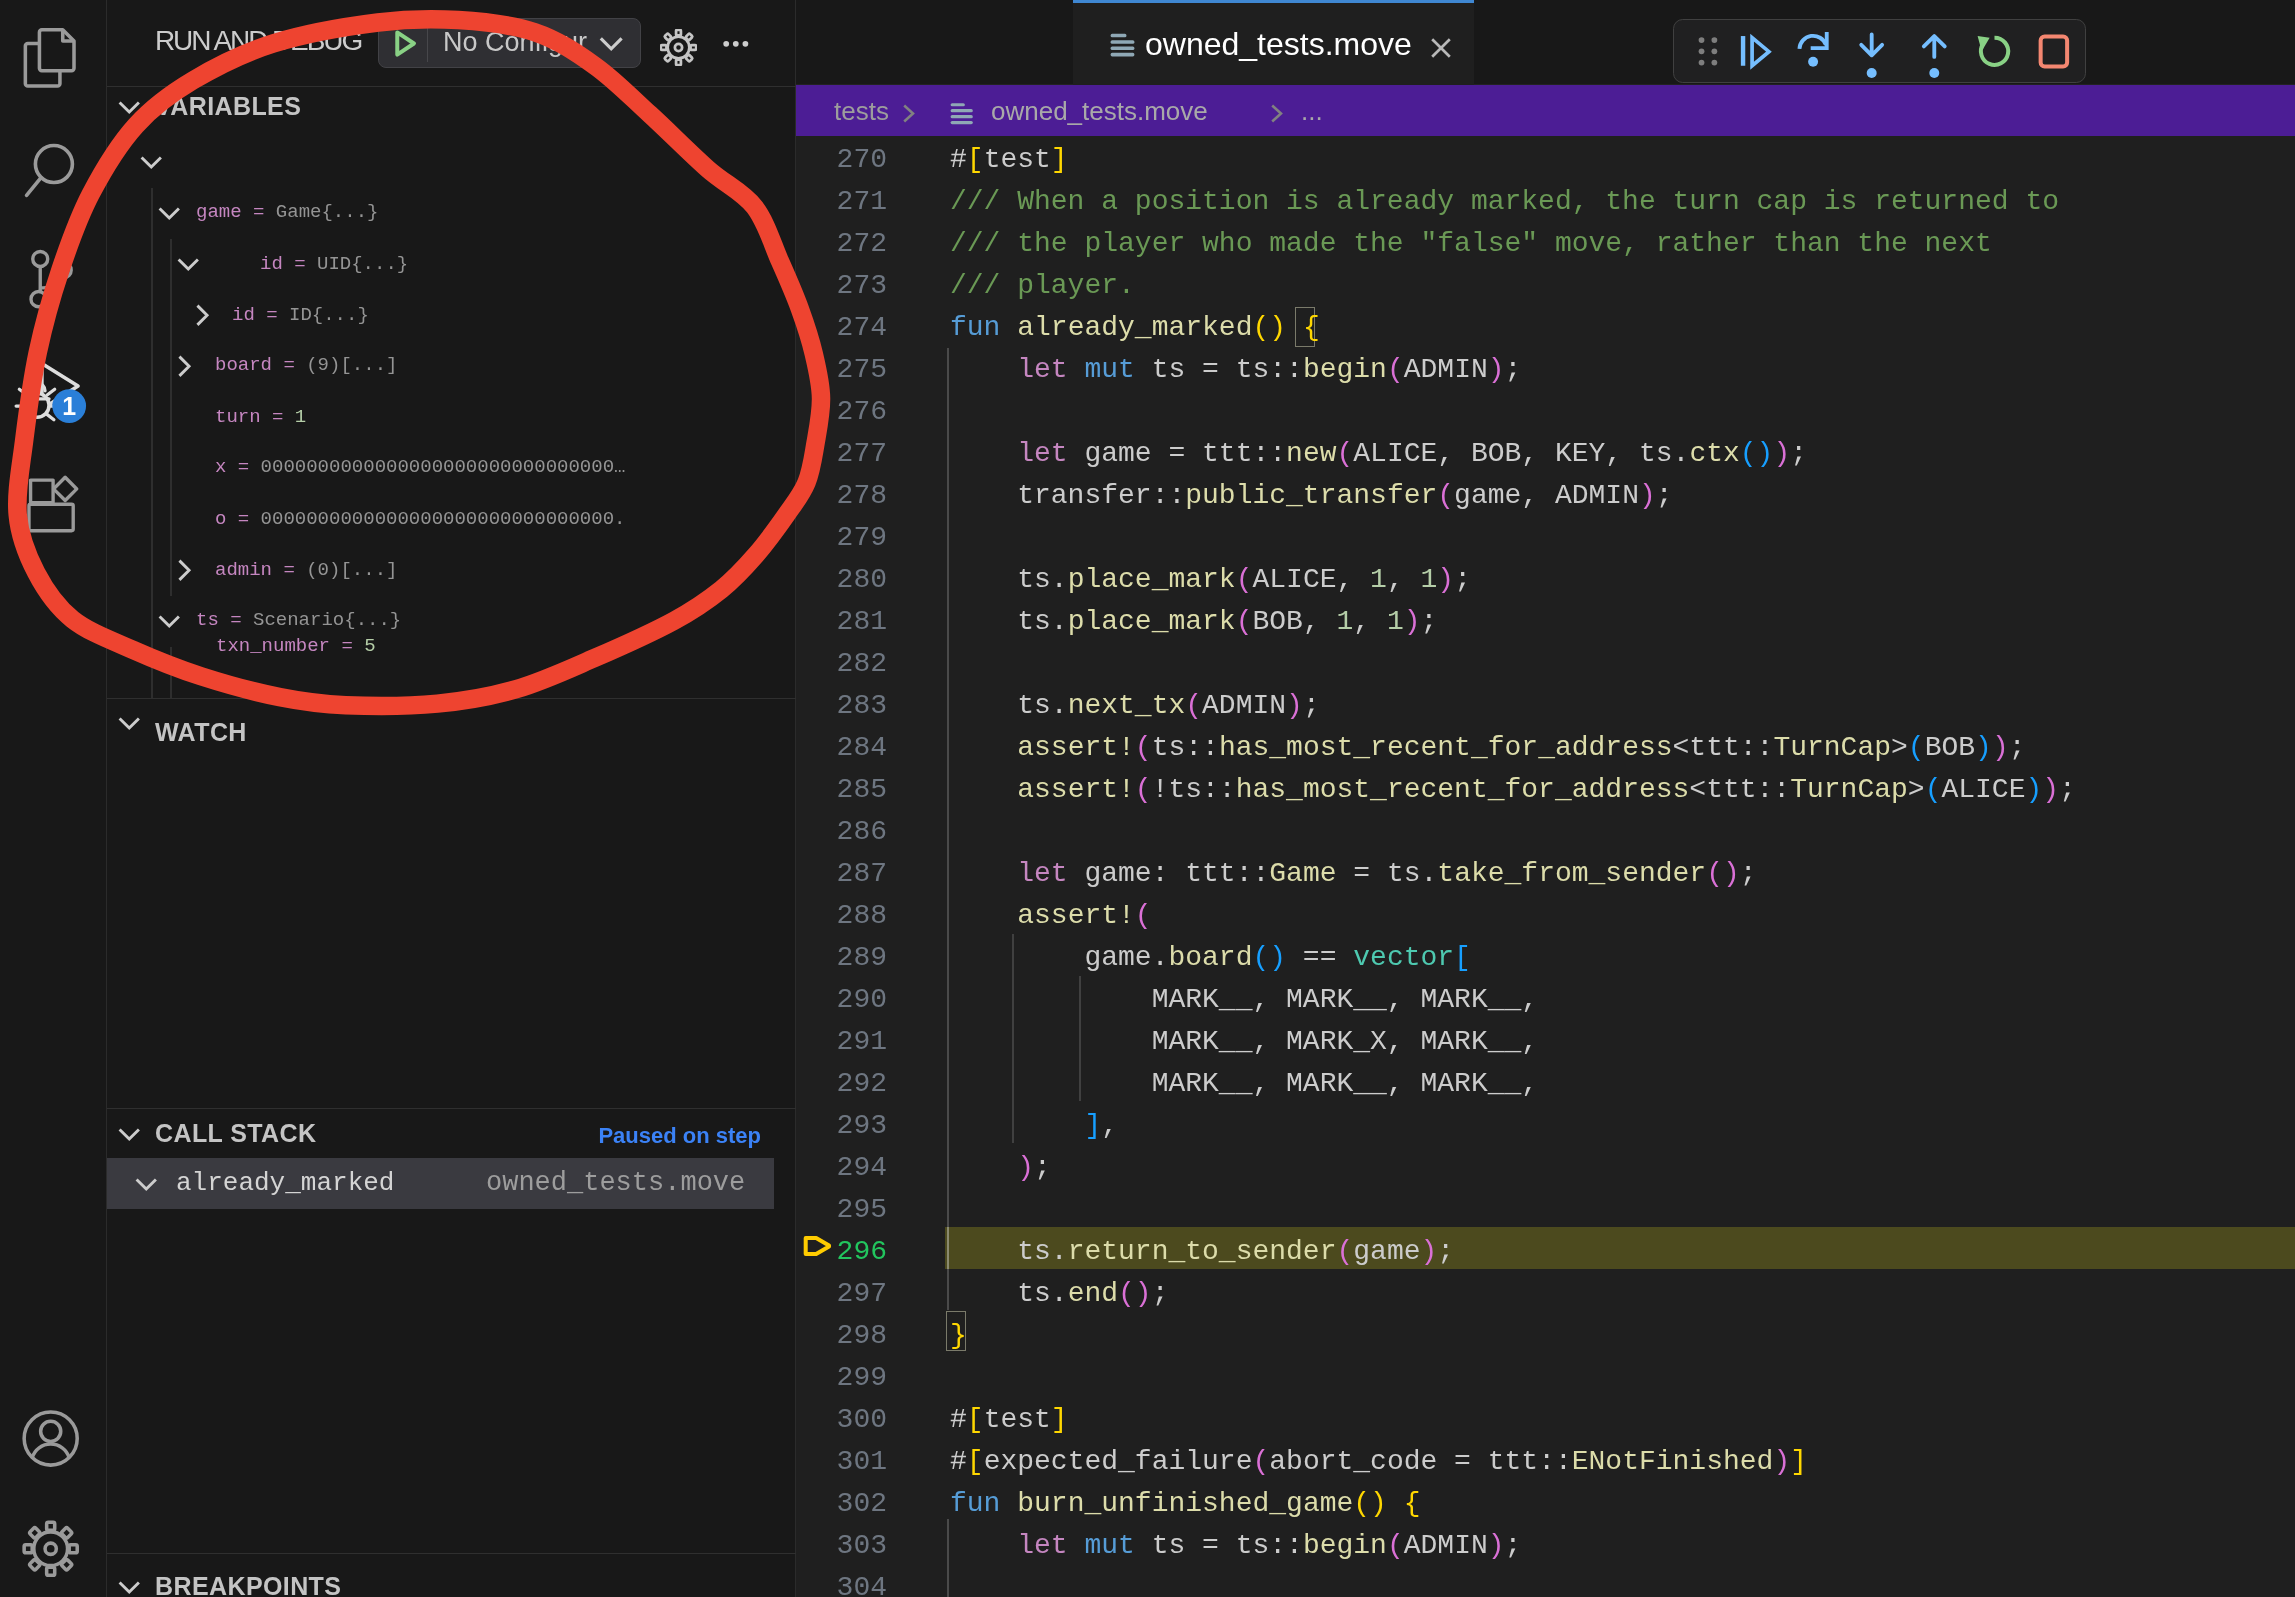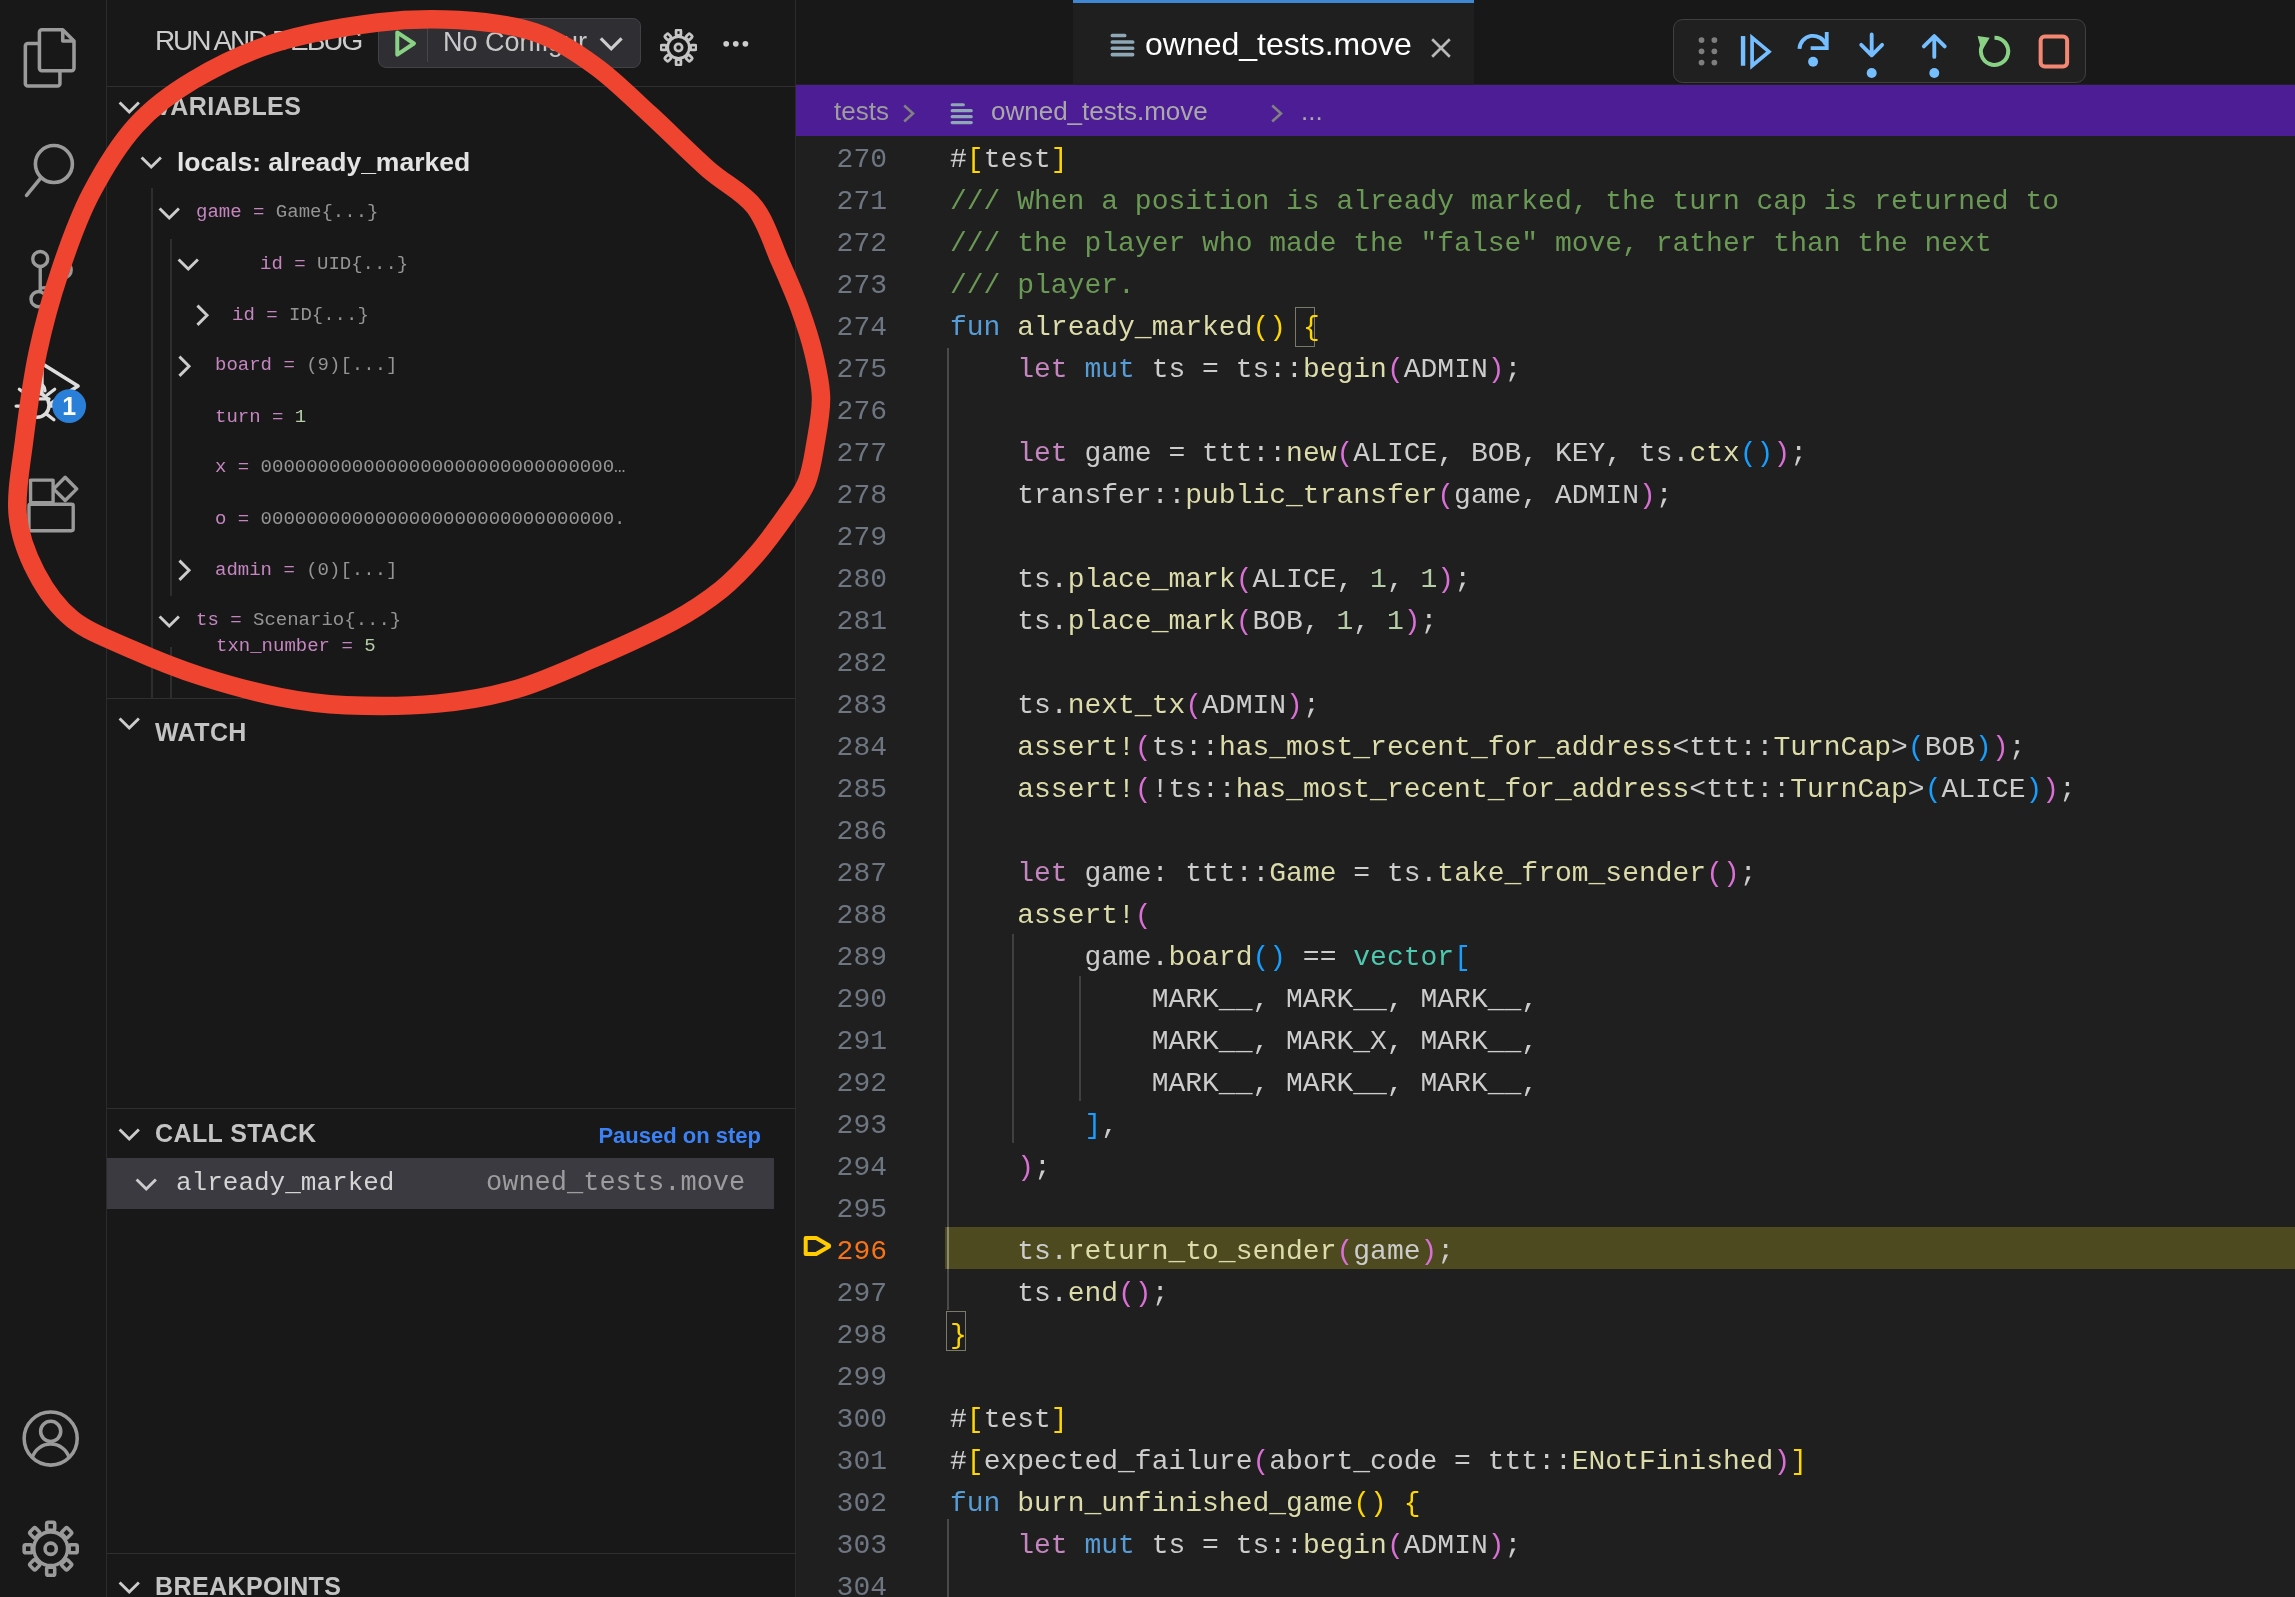--- a/index.html
+++ b/index.html
@@ -144,21 +144,21 @@
 286
 287
 288
 289
 290
 291
 292
 293
 294
 295
-<span style="color:#f97316">296</span>
+<span style="color:#22c55e">296</span>
 297
 298
 299
 300
 301
 302
 303
 304</div>
   <div class="guide" style="left:151px;top:348px;height:962px;background:#4a4a4a"></div>
   <div class="guide" style="left:216px;top:934px;height:209px"></div>
@@ -251,21 +251,20 @@
   <div class="abs" style="left:63px;top:647px;width:1.6px;height:51px;background:#2e2e2e"></div>
 
   <svg class="abs" style="left:11.3px;top:100px" width="22.5" height="14.5" viewBox="0 0 28 18">
       <path d="M2,3 L14,15 L26,3" fill="none" stroke="#cccccc" stroke-width="3.6"></path>
     </svg>
   <div class="sechead" style="top:92px">VARIABLES</div>
 
   <svg class="abs" style="left:33px;top:155px" width="22.5" height="14.5" viewBox="0 0 28 18">
       <path d="M2,3 L14,15 L26,3" fill="none" stroke="#cccccc" stroke-width="3.6"></path>
     </svg>
-  <div class="row" style="left:70px;top:137px;font-size:26.5px;font-weight:bold;color:#e3e3e3;">locals: already_marked</div>
 
   <svg class="abs" style="left:51px;top:206px" width="22.5" height="14.5" viewBox="0 0 28 18">
       <path d="M2,3 L14,15 L26,3" fill="none" stroke="#cccccc" stroke-width="3.6"></path>
     </svg>
   <div class="row treemono" style="left:89px;top:187px;"><span class="vn">game = </span><span class="vv">Game{...}</span></div>
 
   <svg class="abs" style="left:70px;top:257px" width="22.5" height="14.5" viewBox="0 0 28 18">
       <path d="M2,3 L14,15 L26,3" fill="none" stroke="#cccccc" stroke-width="3.6"></path>
     </svg>
   <div class="row treemono" style="left:108px;top:239px;margin-left:45px;"><span class="vn">id = </span><span class="vv">UID{...}</span></div>

